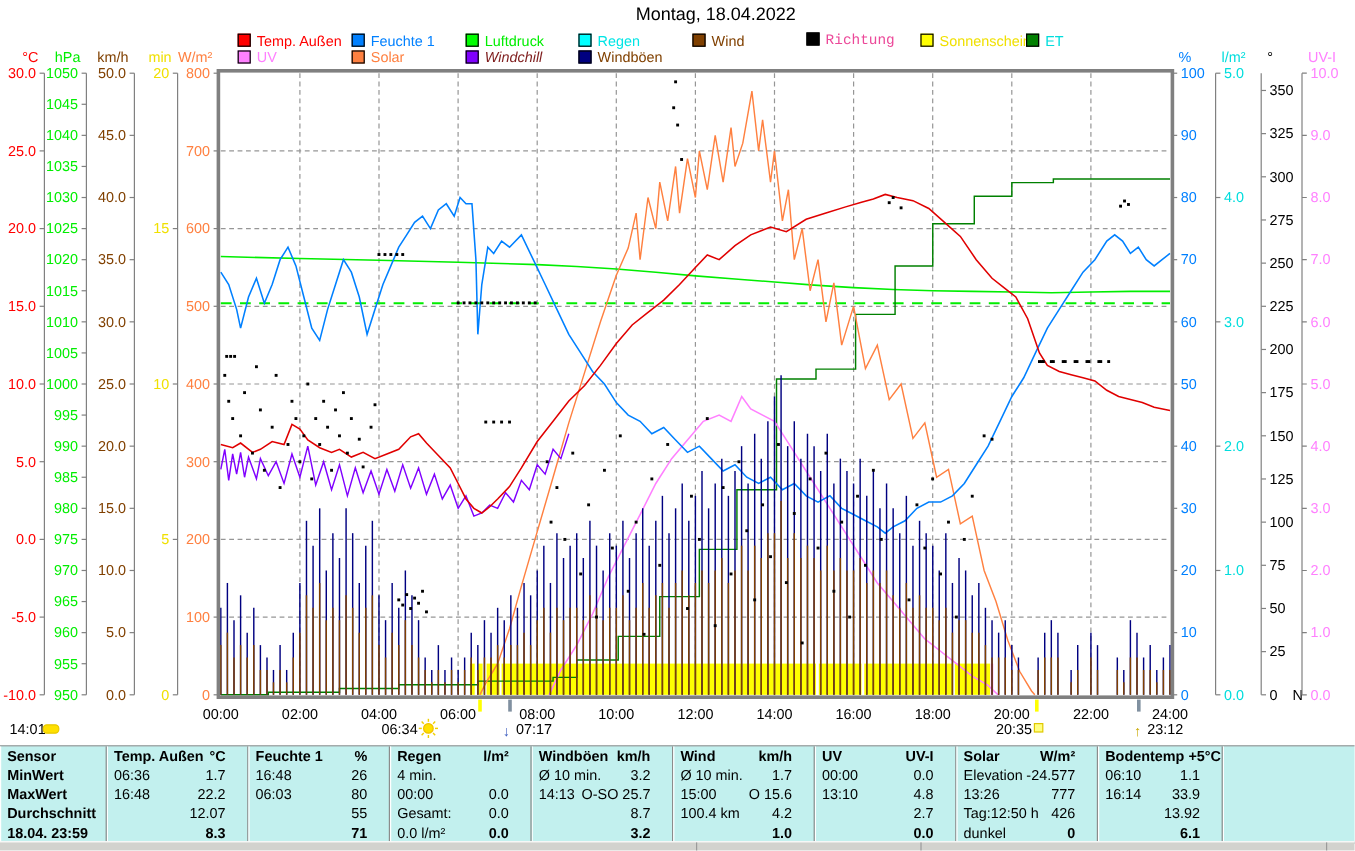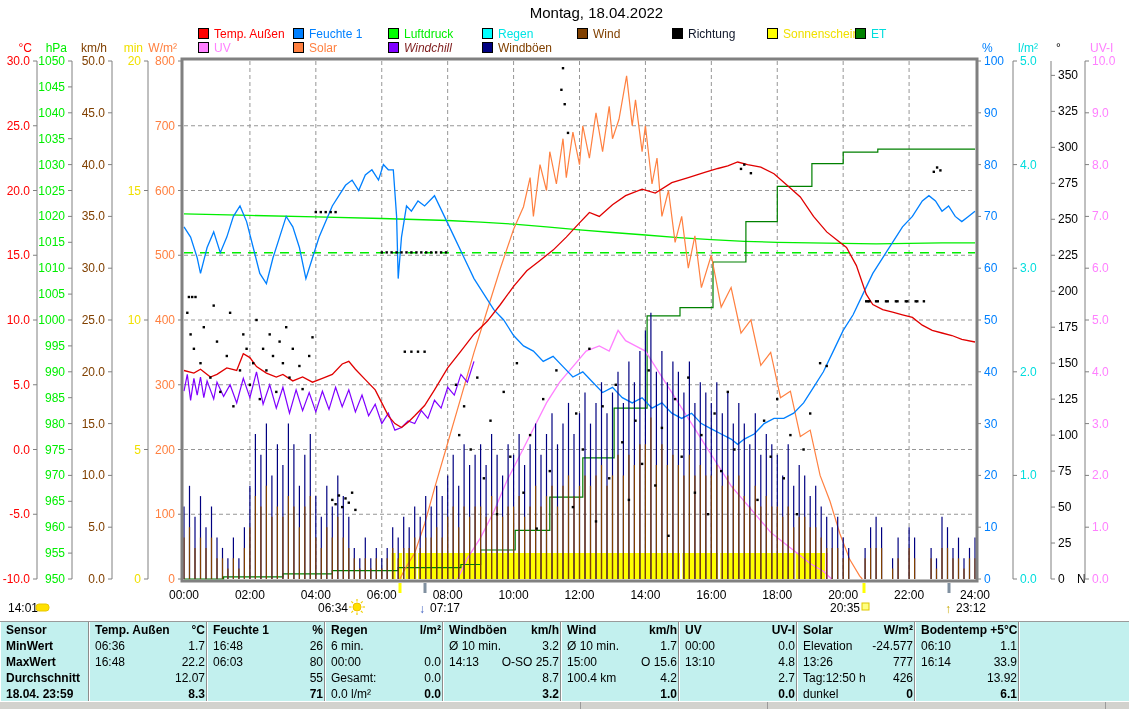--- a/index.html
+++ b/index.html
@@ -5,37 +5,37 @@
   html,body{margin:0;padding:0;background:#fff;}
   .canvas{position:relative;width:1129px;height:709px;background:#ffffff;overflow:hidden;
           font-family:"Liberation Sans",sans-serif;}
   .title{position:absolute;top:4px;left:0;width:100%;text-align:center;font-size:15px;color:#000;padding-left:32px;}
   #legend span.sq{display:inline-block;width:9px;height:9px;border:1px solid #000;margin-right:5px;vertical-align:-1px;}
   .leg-item{position:absolute;font-size:12px;white-space:nowrap;}
   svg text{font-family:"Liberation Sans",sans-serif;}
   .stats{position:absolute;left:0;top:621px;width:1129px;height:80px;background:#C2F0EE;
          border-top:1px solid #9a9a9a;border-bottom:1px solid #9a9a9a;display:flex;font-size:12px;color:#000;}
   .scol{border-right:1px solid #8c8c8c;box-shadow:inset 1px 0 0 #ffffff;height:100%;}
-  .trow{height:16px;line-height:16px;display:flex;justify-content:space-between;padding:0 1px 0 6px;white-space:nowrap;}
+  .trow{height:16px;line-height:16px;display:flex;justify-content:space-between;padding:0 18px 0 6px;white-space:nowrap;}
   .b{font-weight:bold;}
   .statusbar{position:absolute;left:0;bottom:0;width:1129px;height:7px;background:#D2D2CE;border-top:1px solid #ffffff;}
   .statusbar .div{position:absolute;top:0;width:1px;height:7px;background:#9a9a9a;}
 </style>
 </head>
 <body>
 
 <div class="canvas">
   <div class="title">Montag, 18.04.2022</div>
   <div id="legend">
       <span class="leg-item" style="left: 198px; top: 27px; color: rgb(255, 0, 0);"><span class="sq" style="background: rgb(255, 0, 0);"></span>Temp. Außen</span>
       <span class="leg-item" style="left: 293px; top: 27px; color: rgb(0, 128, 255);"><span class="sq" style="background: rgb(0, 128, 255);"></span>Feuchte 1</span>
       <span class="leg-item" style="left: 388px; top: 27px; color: rgb(0, 238, 0);"><span class="sq" style="background: rgb(0, 255, 0);"></span>Luftdruck</span>
       <span class="leg-item" style="left: 482px; top: 27px; color: rgb(0, 229, 229);"><span class="sq" style="background: rgb(0, 255, 255);"></span>Regen</span>
       <span class="leg-item" style="left: 577px; top: 27px; color: rgb(128, 64, 0);"><span class="sq" style="background: rgb(128, 64, 0);"></span>Wind</span>
-      <span class="leg-item" style="left: 672px; top: 27px; color: #0f172a;"><span class="sq" style="background: rgb(0, 0, 0);"></span>Richtung</span>
+      <span class="leg-item" style="left: 672px; top: 27px; color: #ec4899; font-family: Liberation Mono, monospace;"><span class="sq" style="background: rgb(0, 0, 0);"></span>Richtung</span>
       <span class="leg-item" style="left: 767px; top: 27px; color: rgb(240, 224, 0);"><span class="sq" style="background: rgb(255, 255, 0);"></span>Sonnenschein</span>
       <span class="leg-item" style="left: 855px; top: 27px; color: rgb(0, 221, 221);"><span class="sq" style="background: rgb(0, 128, 0);"></span>ET</span>
       <span class="leg-item" style="left: 198px; top: 41px; color: rgb(255, 128, 255);"><span class="sq" style="background: rgb(255, 128, 255);"></span>UV</span>
       <span class="leg-item" style="left: 293px; top: 41px; color: rgb(255, 128, 64);"><span class="sq" style="background: rgb(255, 128, 64);"></span>Solar</span>
       <span class="leg-item" style="left: 388px; top: 41px; color: #7f1d1d; font-style: italic;"><span class="sq" style="background: rgb(128, 0, 255);"></span>Windchill</span>
       <span class="leg-item" style="left: 482px; top: 41px; color: rgb(128, 64, 0);"><span class="sq" style="background: rgb(0, 0, 128);"></span>Windböen</span>
     </div>
   <svg id="plot" width="1129" height="709" style="position:absolute;left:0;top:0" xmlns="http://www.w3.org/2000/svg">
       <rect x="184" y="61" width="791" height="518" fill="#ffffff"></rect>
       <line x1="184" y1="125.75" x2="975" y2="125.75" stroke="#969696" stroke-dasharray="4,3" stroke-width="1"></line>
@@ -832,21 +832,21 @@
           <span></span>
           <span class="b">71</span>
         </div>
       </div>
       <div class="scol" style="width: 117px;">
         <div class="trow b">
           <span>Regen</span>
           <span>l/m²</span>
         </div>
         <div class="trow">
-          <span>6 min.</span>
+          <span>4 min.</span>
           <span></span>
         </div>
         <div class="trow">
           <span>00:00</span>
           <span>0.0</span>
         </div>
         <div class="trow">
           <span>Gesamt:</span>
           <span>0.0</span>
         </div>

